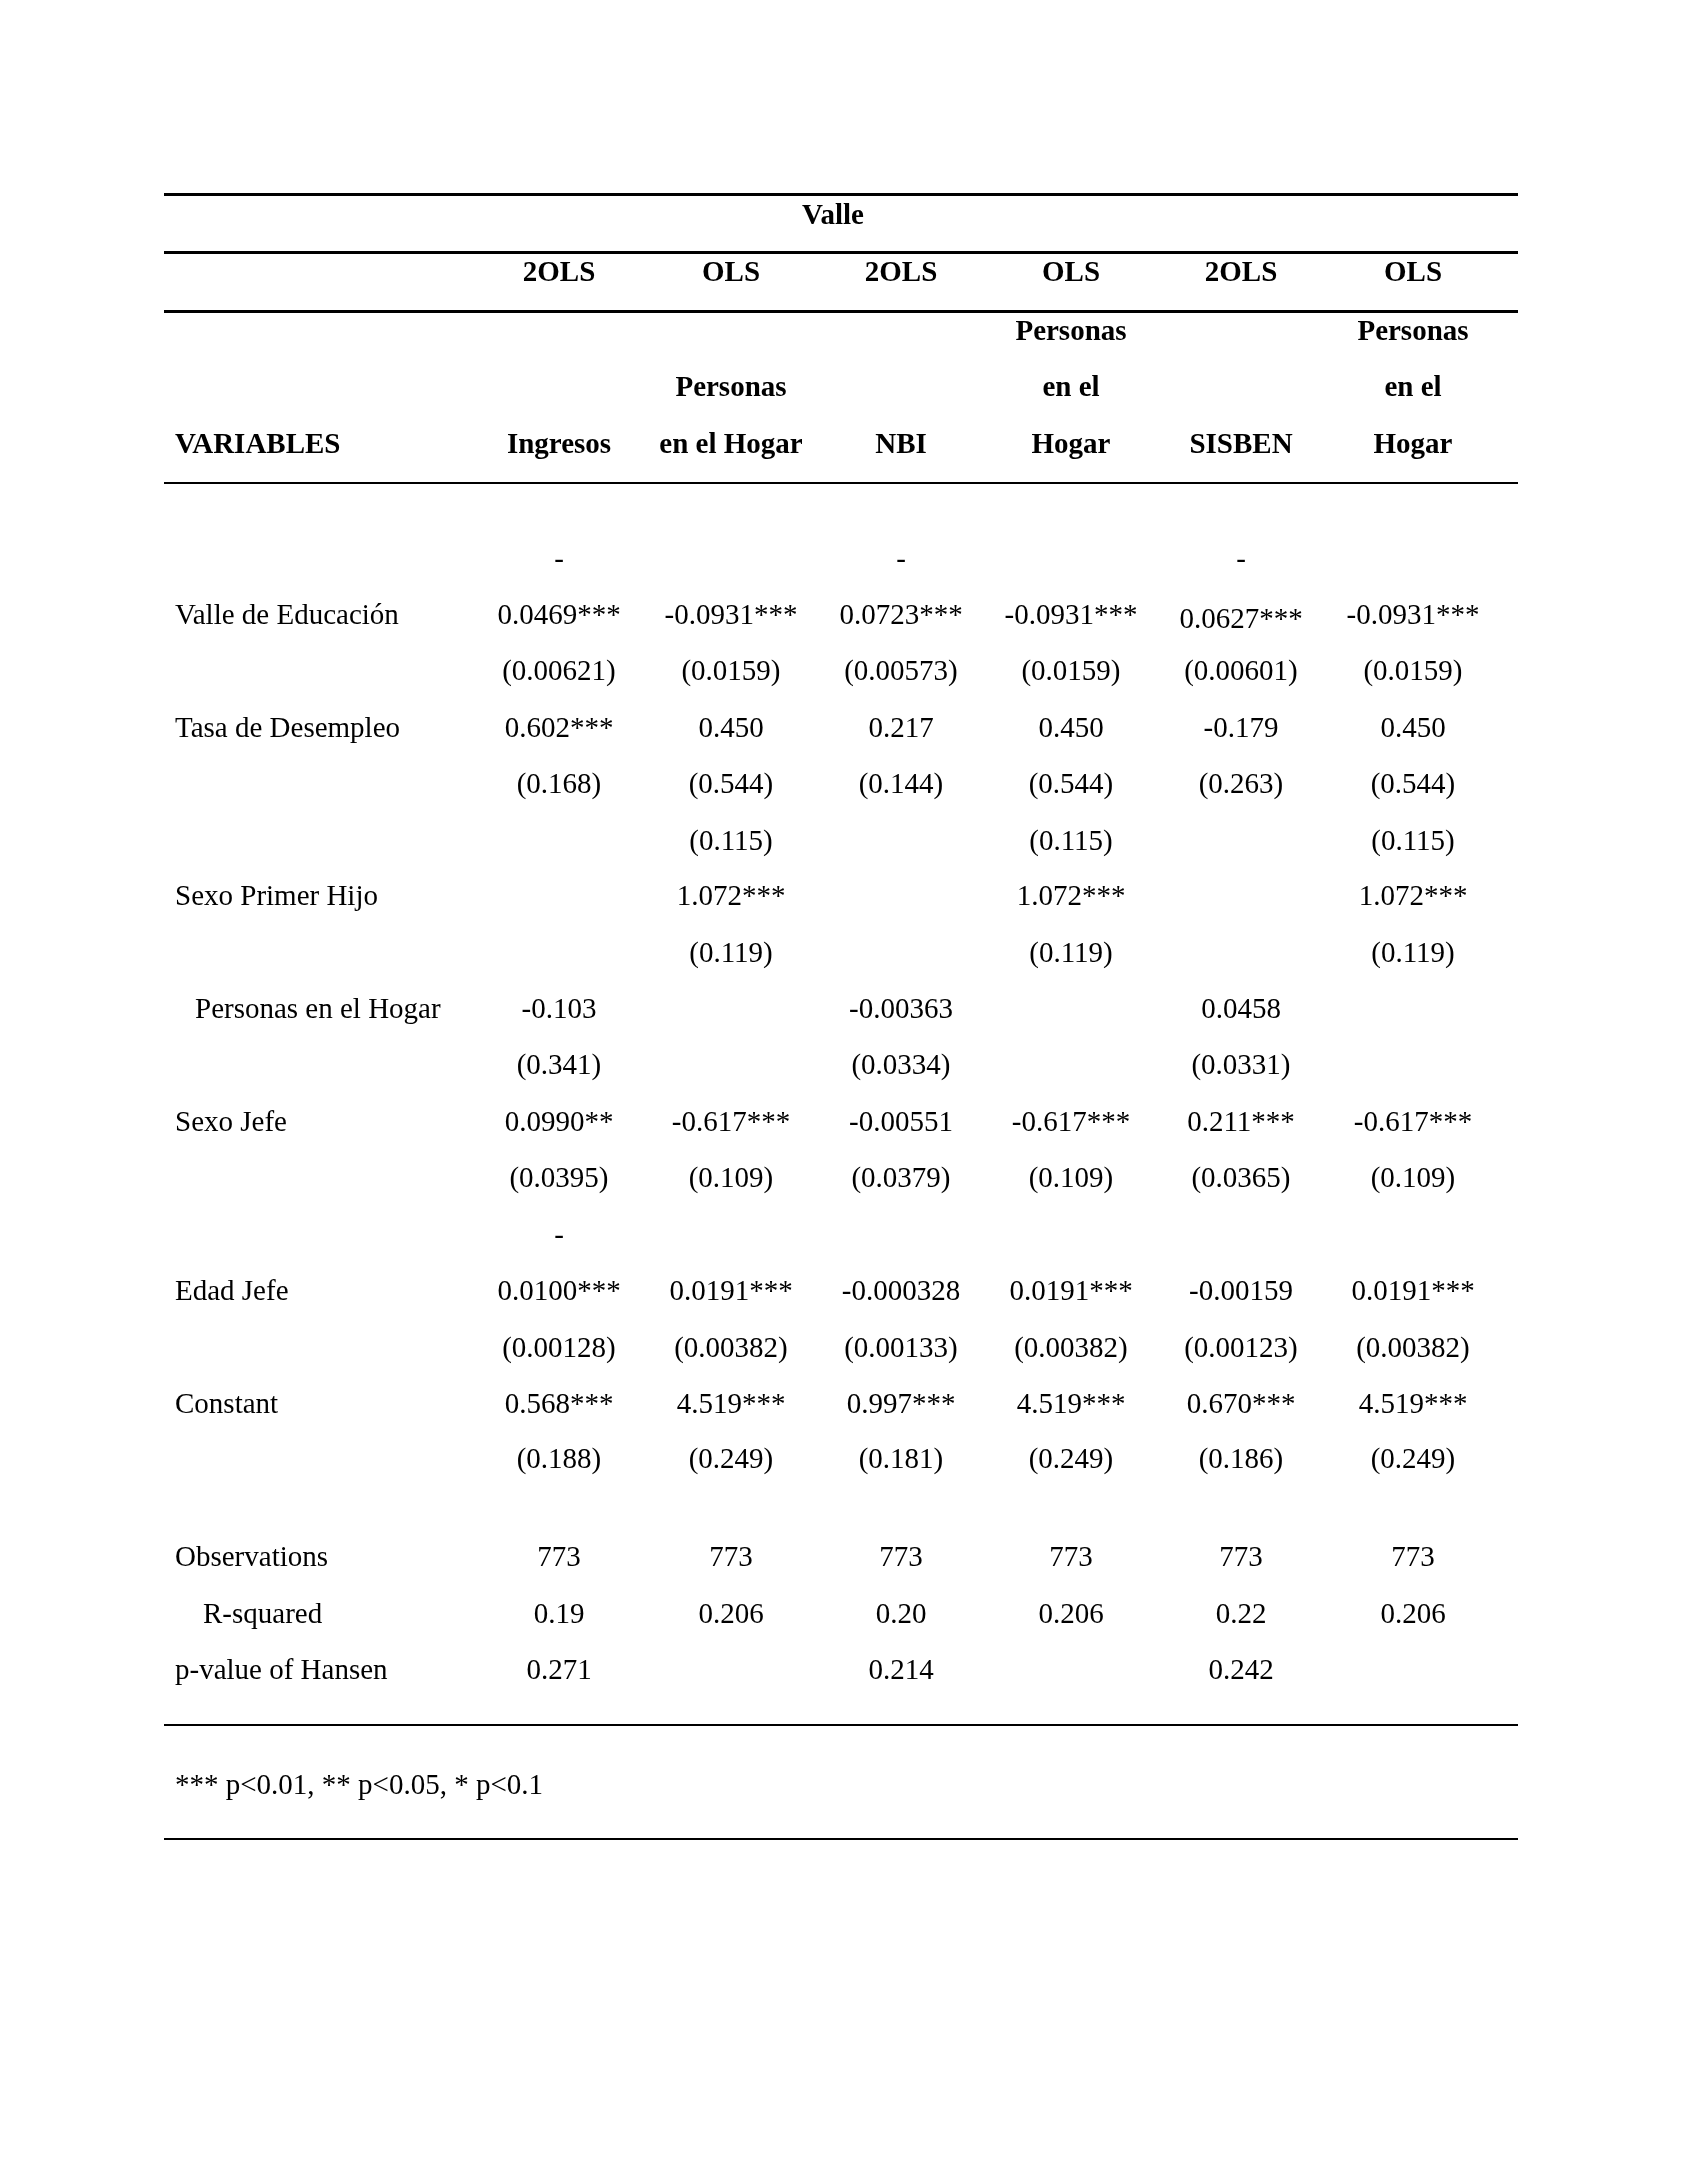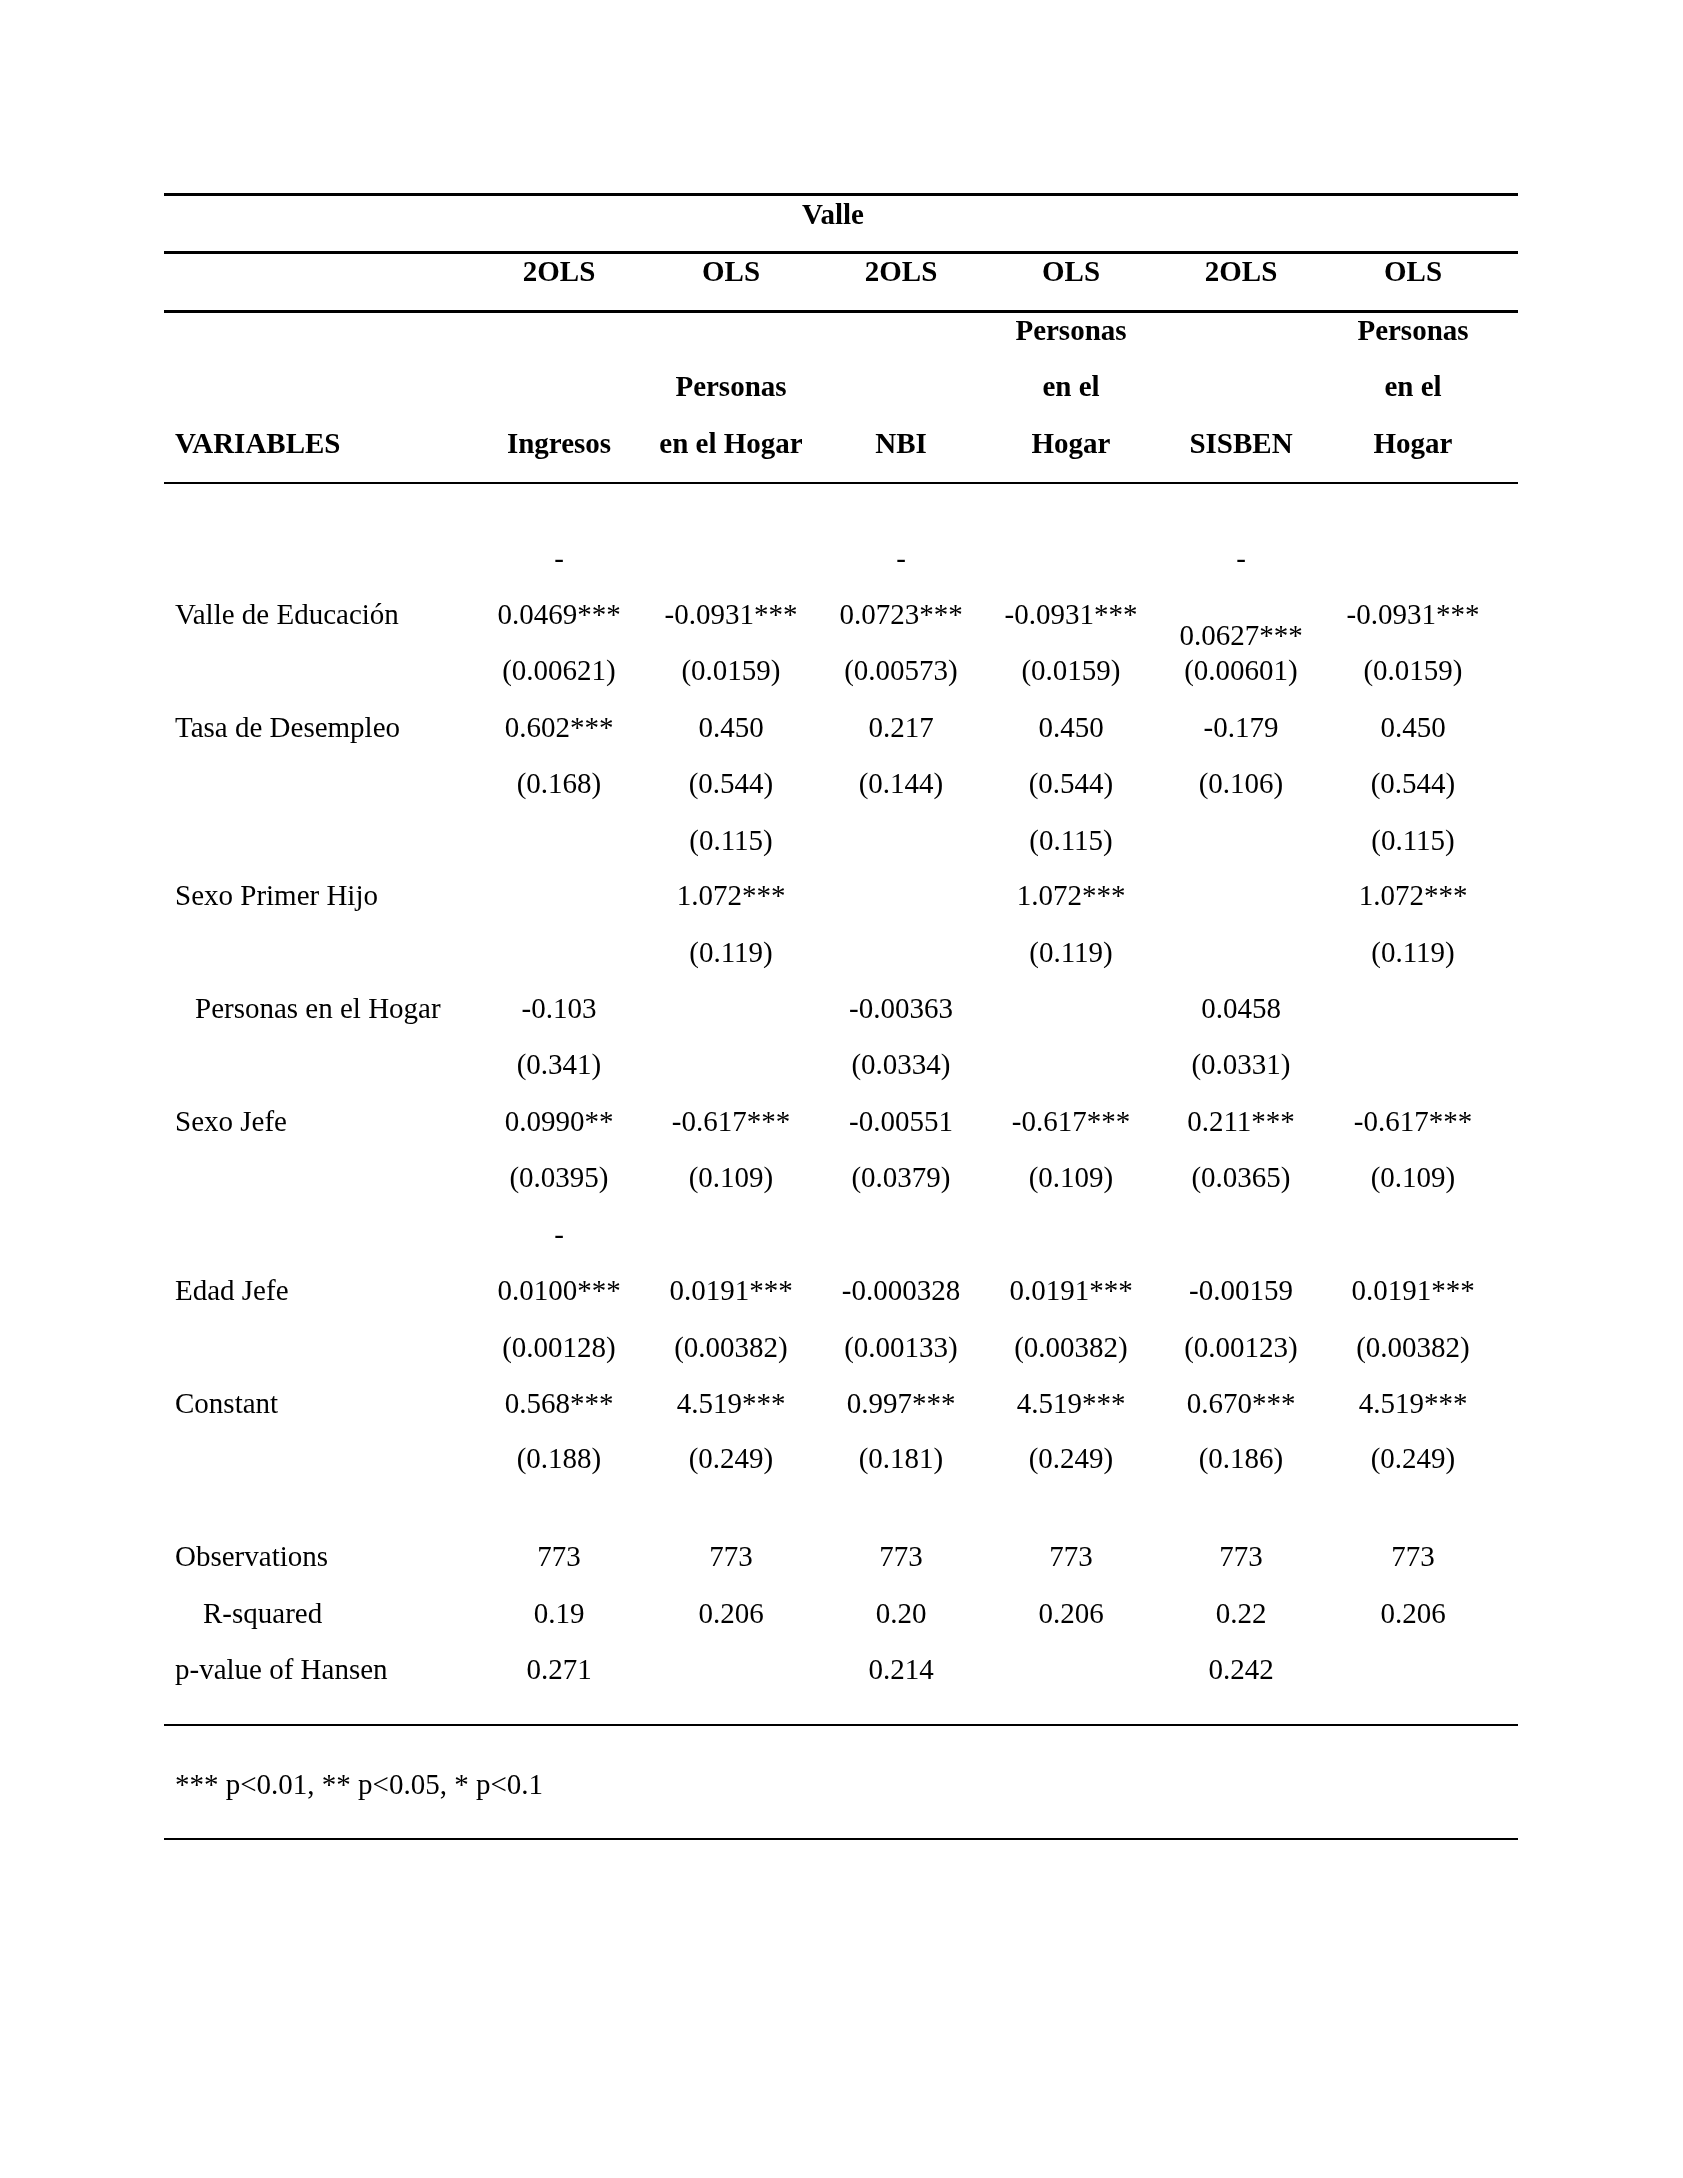--- a/index.html
+++ b/index.html
@@ -59,42 +59,42 @@
       <div class="txt c" style="left: 731px; top: 540px;"></div>
       <div class="txt c" style="left: 901px; top: 540px;">-</div>
       <div class="txt c" style="left: 1071px; top: 540px;"></div>
       <div class="txt c" style="left: 1241px; top: 540px;">-</div>
       <div class="txt c" style="left: 1413px; top: 540px;"></div>
       <div class="txt lab" style="top: 596px;">Valle de Educación</div>
       <div class="txt c" style="left: 559px; top: 596px;">0.0469***</div>
       <div class="txt c" style="left: 731px; top: 596px;">-0.0931***</div>
       <div class="txt c" style="left: 901px; top: 596px;">0.0723***</div>
       <div class="txt c" style="left: 1071px; top: 596px;">-0.0931***</div>
-      <div class="txt c" style="left: 1241px; top: 617px;">0.0627***</div>
+      <div class="txt c" style="left: 1241px; top: 600px;">0.0627***</div>
       <div class="txt c" style="left: 1413px; top: 596px;">-0.0931***</div>
       <div class="txt lab" style="top: 652px;"></div>
       <div class="txt c" style="left: 559px; top: 652px;">(0.00621)</div>
       <div class="txt c" style="left: 731px; top: 652px;">(0.0159)</div>
       <div class="txt c" style="left: 901px; top: 652px;">(0.00573)</div>
       <div class="txt c" style="left: 1071px; top: 652px;">(0.0159)</div>
       <div class="txt c" style="left: 1241px; top: 652px;">(0.00601)</div>
       <div class="txt c" style="left: 1413px; top: 652px;">(0.0159)</div>
       <div class="txt lab" style="top: 709px;">Tasa de Desempleo</div>
       <div class="txt c" style="left: 559px; top: 709px;">0.602***</div>
       <div class="txt c" style="left: 731px; top: 709px;">0.450</div>
       <div class="txt c" style="left: 901px; top: 709px;">0.217</div>
       <div class="txt c" style="left: 1071px; top: 709px;">0.450</div>
       <div class="txt c" style="left: 1241px; top: 709px;">-0.179</div>
       <div class="txt c" style="left: 1413px; top: 709px;">0.450</div>
       <div class="txt lab" style="top: 765px;"></div>
       <div class="txt c" style="left: 559px; top: 765px;">(0.168)</div>
       <div class="txt c" style="left: 731px; top: 765px;">(0.544)</div>
       <div class="txt c" style="left: 901px; top: 765px;">(0.144)</div>
       <div class="txt c" style="left: 1071px; top: 765px;">(0.544)</div>
-      <div class="txt c" style="left: 1241px; top: 765px;">(0.106)</div>
+      <div class="txt c" style="left: 1241px; top: 765px;">(0.263)</div>
       <div class="txt c" style="left: 1413px; top: 765px;">(0.544)</div>
       <div class="txt lab" style="top: 822px;"></div>
       <div class="txt c" style="left: 559px; top: 822px;"></div>
       <div class="txt c" style="left: 731px; top: 822px;">(0.115)</div>
       <div class="txt c" style="left: 901px; top: 822px;"></div>
       <div class="txt c" style="left: 1071px; top: 822px;">(0.115)</div>
       <div class="txt c" style="left: 1241px; top: 822px;"></div>
       <div class="txt c" style="left: 1413px; top: 822px;">(0.115)</div>
       <div class="txt lab" style="top: 877px;">Sexo Primer Hijo</div>
       <div class="txt c" style="left: 559px; top: 877px;"></div>

